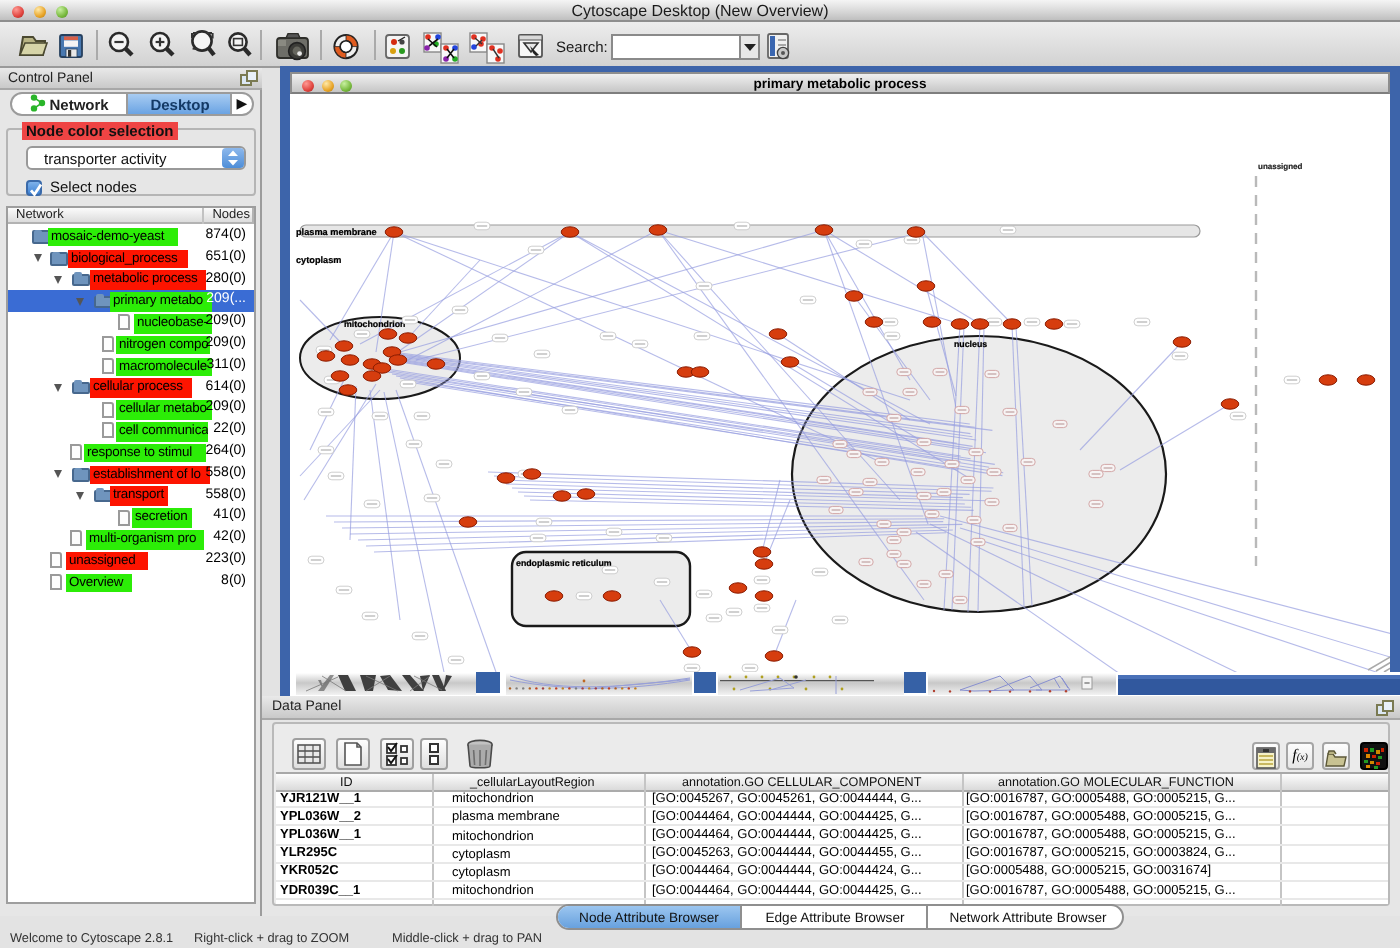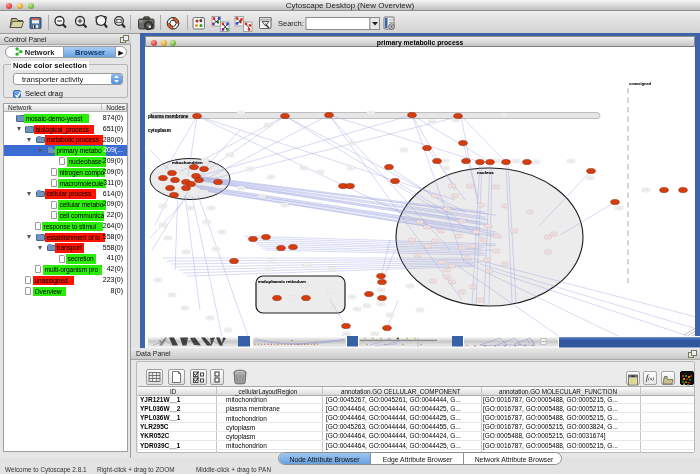--- a/index.html
+++ b/index.html
@@ -13,21 +13,21 @@
 .tsep{position:absolute;top:4px;height:15px;width:1px;background:#aaa;}
 
 #cp{left:0;top:34px;width:131px;height:424px;background:#e6e6e6;border-right:1px solid #9c9c9c;}
 #cphead{position:absolute;left:0;top:0;width:131px;height:11px;background:linear-gradient(#e9e9e9,#c9c9c9);border-bottom:1px solid #a8a8a8;}
 #cphead span{position:absolute;left:4px;top:2px;font-size:7px;color:#222;}
 #cptabs{position:absolute;left:5px;top:12px;width:122px;height:12px;background:#fff;border:1px solid #9b9b9b;border-radius:6px;overflow:hidden;}
 #tabnet{position:absolute;left:0;top:0;width:57px;height:12px;font-size:7.5px;font-weight:bold;color:#222;text-align:center;line-height:12px;}
 #tabmos{position:absolute;left:57px;top:0;width:53px;height:12px;background:linear-gradient(#a8ccf2,#5e9bE0);font-size:7.5px;font-weight:bold;color:#143a66;text-align:center;line-height:12px;border-left:1px solid #9b9b9b;}
 #tabarr{position:absolute;right:0px;top:0;width:11px;height:12px;border-left:1px solid #9b9b9b;font-size:7px;line-height:12px;text-align:center;color:#111;}
 #ncs{position:absolute;left:3px;top:30px;width:125px;height:34px;border:1px solid #b5b5b5;border-radius:2px;}
-#ncs .lbl{position:absolute;left:7px;top:-4px;background:#ffffff;padding:0 2px;font-size:7.5px;font-weight:bold;color:#111;}
+#ncs .lbl{position:absolute;left:7px;top:-4px;background:#ef4444;padding:0 2px;font-size:7.5px;font-weight:bold;color:#111;}
 #combo{position:absolute;left:9px;top:8px;width:110px;height:12px;background:#fff;border:1px solid #999;border-radius:3px;font-size:7.5px;color:#111;line-height:11px;text-indent:8px;}
 #combo .btn{position:absolute;right:0px;top:0px;width:11px;height:10px;background:linear-gradient(#8db8ec,#4e8ed8);border-radius:2px;margin:0;}
 #selbox{position:absolute;left:13px;top:56px;width:8px;height:8px;background:linear-gradient(#7eb2ea,#3f83d6);border:1px solid #3a6aaa;border-radius:2px;color:#fff;font-size:7px;line-height:7.5px;font-weight:bold;text-align:center;}
 #sellbl{position:absolute;left:25px;top:55px;font-size:7.5px;color:#111;}
 #tree{position:absolute;left:3px;top:69px;width:125px;height:349px;background:#fff;border:1px solid #9e9e9e;}
 #treehead{position:absolute;left:0;top:0;width:123px;height:8px;background:linear-gradient(#fbfbfb,#dcdcdc);border-bottom:1px solid #b3b3b3;font-size:6.5px;color:#222;}
 .trow{position:absolute;left:0;width:123px;height:10.8px;font-size:7px;line-height:10.8px;white-space:nowrap;}
 .tlab{position:absolute;top:0.8px;height:9.6px;line-height:9.8px;padding:0 0 0 1.5px;color:#000;font-size:6.7px;overflow:hidden;letter-spacing:-0.1px;}
 .tcount{position:absolute;right:4px;top:0;text-align:right;color:#000;font-size:7px;}
 .tarr{position:absolute;top:3.2px;width:0;height:0;border-left:2.8px solid transparent;border-right:2.8px solid transparent;border-top:4px solid #555;}
@@ -191,38 +191,38 @@
           <rect x="3.5" y="0.5" width="5" height="5" fill="#e8f0f8" stroke="#7a7a52"></rect>
         </svg>
  </div>
  <div id="cptabs">
   <div id="tabnet"><svg width="8" height="9" viewBox="0 0 8 9" style="vertical-align:-1px">
             <circle cx="2" cy="1.8" r="1.6" fill="#2ab52a"></circle>
             <circle cx="6" cy="4.5" r="1.6" fill="#2ab52a"></circle>
             <circle cx="2" cy="7.2" r="1.6" fill="#2ab52a"></circle>
             <path d="M2 1.8 L6 4.5 L2 7.2" stroke="#2ab52a" stroke-width="0.8" fill="none"></path>
           </svg> Network</div>
-  <div id="tabmos">Browser</div>
+  <div id="tabmos">Desktop</div>
   <div id="tabarr">▶</div>
  </div>
  <div id="ncs">
         <div class="lbl">Node color selection</div>
   <div id="combo">transporter activity<div class="btn">
             <svg width="11" height="10" viewBox="0 0 11 10" style="position:absolute;left:0;top:0">
               <path d="M3 4 L5.5 1.2 L8 4 Z" fill="#fff"></path>
               <path d="M3 6 L5.5 8.8 L8 6 Z" fill="#fff"></path>
             </svg>
           </div></div>
  </div>
  <div id="selbox">
         <svg width="8" height="8" viewBox="0 0 8 8" style="position:absolute;left:0;top:0">
           <path d="M1.5 4.2 L3.2 6.2 L6.5 1.2" stroke="#fff" stroke-width="1.4" fill="none"></path>
         </svg>
       </div>
-      <div id="sellbl">Select drag</div>
+      <div id="sellbl">Select nodes</div>
  <div id="tree">
   <div id="treehead">
           <span style="position:absolute;left:4px">Network</span>
           <span style="position:absolute;right:2px">Nodes</span>
           <span style="position:absolute;left:97px;top:0;width:1px;height:8px;background:#c2c2c2"></span>
           <span style="position:absolute;right:0px;width:1px;height:8px;background:#b3b3b3"></span>
         </div>
 
 <div class="trow" style="top:9.0px;">
 <span class="tfold" style="left:12px"></span>

